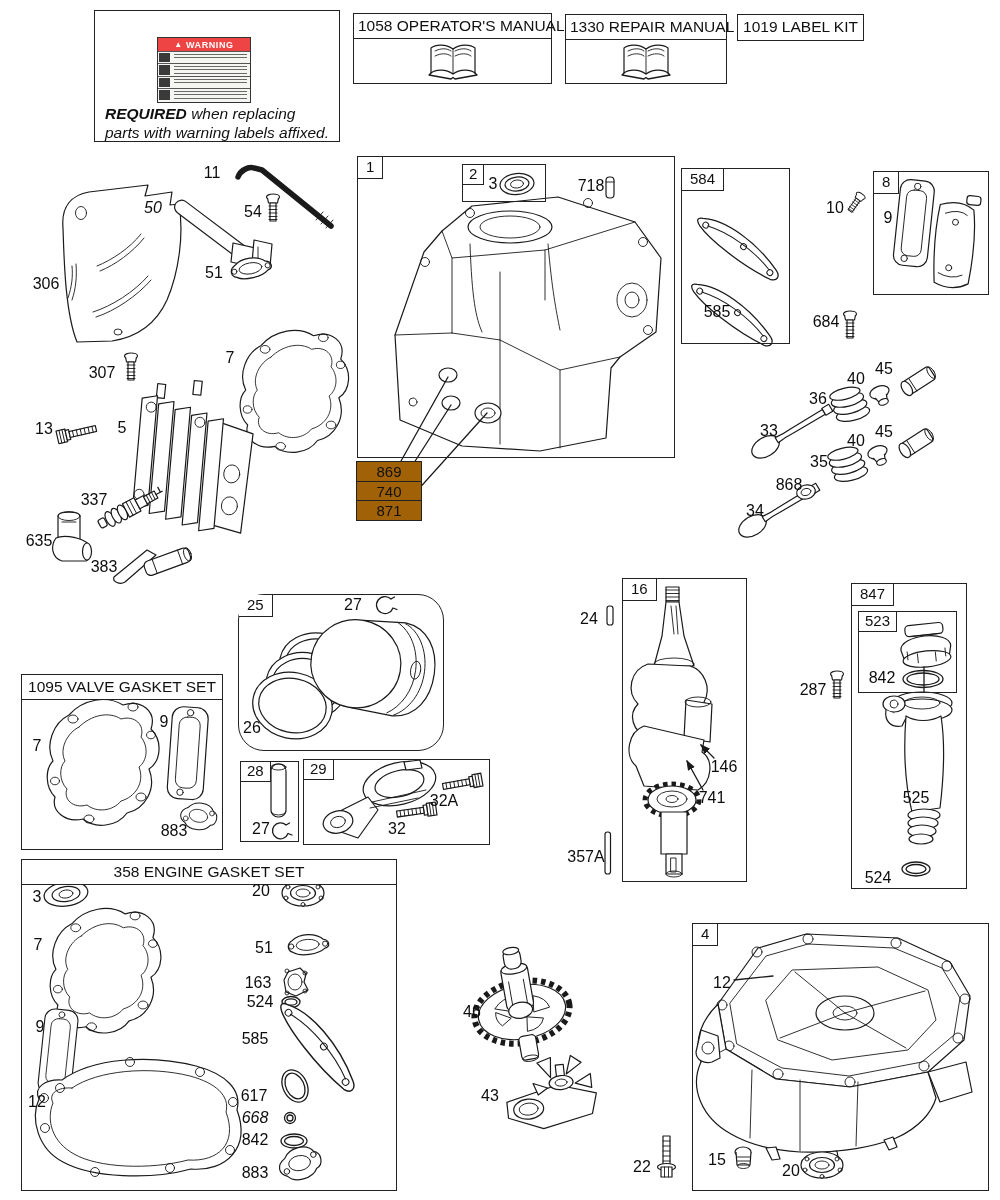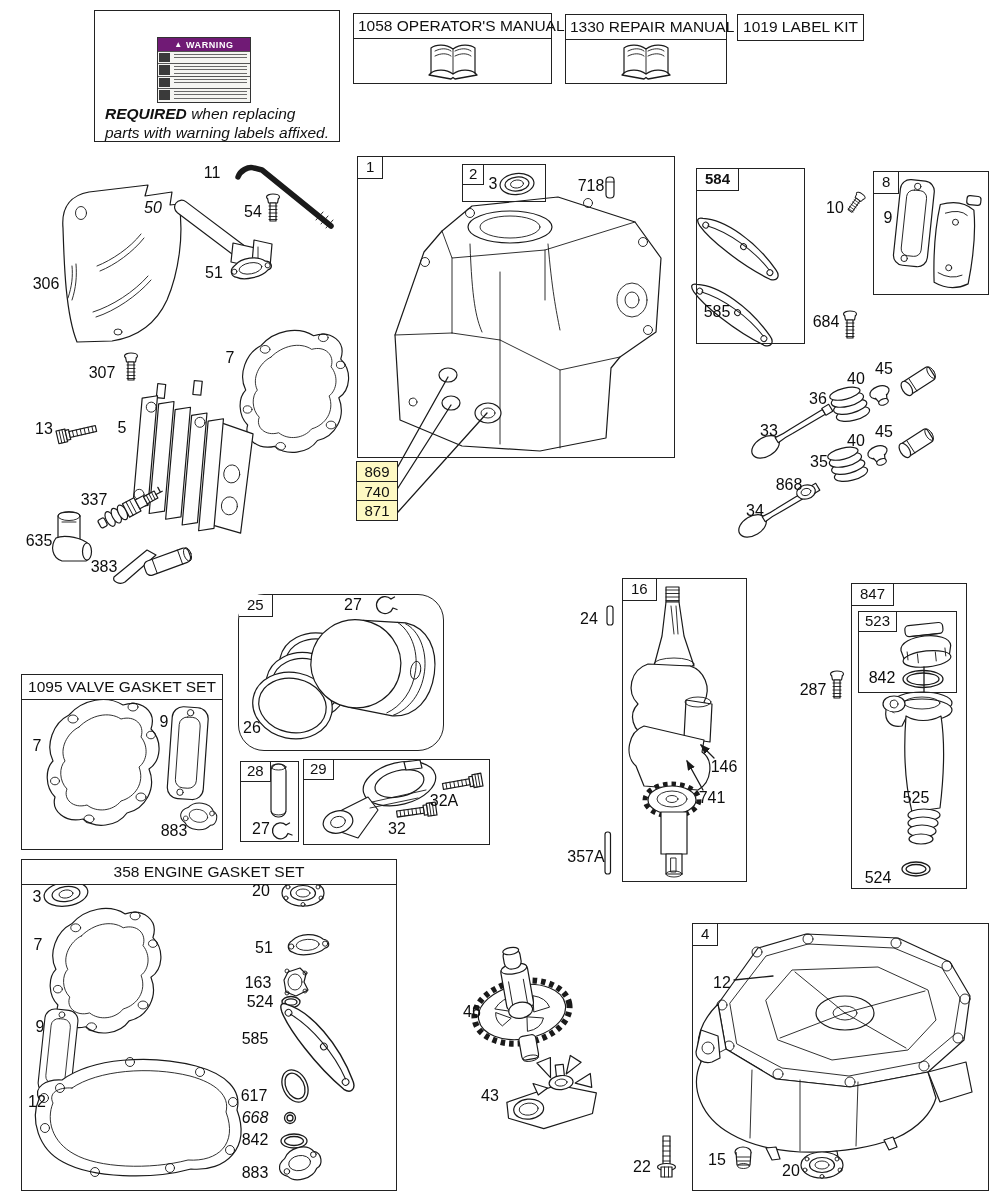--- a/index.html
+++ b/index.html
@@ -7,30 +7,30 @@
         font-family:"Liberation Sans",sans-serif;color:#111;overflow:hidden;}
   svg.art{position:absolute;left:0;top:0;}
   .f{fill:#ffffff;stroke:#1a1a1a;stroke-width:1.2;stroke-linejoin:round;}
   .s{fill:none;stroke:#1a1a1a;stroke-width:1.3;stroke-linecap:round;stroke-linejoin:round;}
   .t{fill:none;stroke:#1a1a1a;stroke-width:0.9;stroke-linecap:round;stroke-linejoin:round;}
   .co{position:absolute;transform:translate(-50%,-50%);font-size:16px;white-space:nowrap;color:#0d0d0d;}
   .gbox{position:absolute;border:1.4px solid #222;background:transparent;}
   .corner{position:absolute;left:0;top:0;border-right:1.4px solid #222;border-bottom:1.4px solid #222;
           padding:2px 8px;font-size:15px;background:#fff;line-height:1.1;}
   .refstack{position:absolute;}
-  .refbox{border:1.4px solid #222;width:40px;text-align:center;font-size:15px;background:#fef9c3;
-          padding:1px 0;margin-top:-1.4px;}
+  .refbox{border:1.4px solid #222;width:40px;text-align:center;font-size:15px;background:#a16207;
+          padding:1px 12px;margin-top:-1.4px;}
   .hbox{position:absolute;border:1.5px solid #222;background:#fff;}
   .setbox{position:absolute;border:1.5px solid #222;background:transparent;}
   .hbox-title,.set-title{border-bottom:1.5px solid #222;text-align:center;font-size:15.5px;
         padding:3px 4px;white-space:nowrap;background:#fff;}
   .noline{border-bottom:none !important;}
   .hbox-body{display:flex;align-items:center;justify-content:center;height:calc(100% - 24px);}
   .sticker{position:absolute;left:62px;top:26px;width:92px;height:64px;border:1.2px solid #333;background:#f5f5f2;}
-  .sticker-head{height:13px;background:#701a75;color:#fff;font-size:9px;font-weight:bold;
+  .sticker-head{height:13px;background:#ef4444;color:#fff;font-size:9px;font-weight:bold;
         text-align:center;letter-spacing:.6px;line-height:13px;}
   .tri{font-size:8px;vertical-align:1px;}
   .sticker-row{display:flex;height:11.4px;border-top:1px solid #555;}
   .sticker-ico{width:11px;background:#3a3a3a;margin:1px;flex:none;}
   .sticker-lines{flex:1;margin:2px 3px;background:repeating-linear-gradient(#6a6a6a 0 1px,transparent 1px 3.4px);}
   .req{position:absolute;left:10px;top:94px;width:228px;font-style:italic;font-size:15.5px;line-height:1.22;}
   .req b{font-style:italic;}
 </style>
 </head>
 <body>
@@ -592,21 +592,21 @@
 <div class="hbox" style="left:737px;top:14px;width:125px;height:25px;">
   <div class="hbox-title noline">1019 LABEL KIT</div>
 </div>
 
 <div class="gbox" style="left:357px;top:156px;width:316px;height:300px;">
   <div class="corner">1</div>
 </div>
 <div class="gbox" style="left:462px;top:164px;width:82px;height:36px;">
   <div class="corner" style="padding:1px 6px;">2</div>
 </div>
-<div class="gbox" style="left:696px;top:168px;width:107px;height:174px;font-weight:bold;">
+<div class="gbox" style="left:681px;top:168px;width:107px;height:174px;">
   <div class="corner">584</div>
 </div>
 <div class="gbox" style="left:873px;top:171px;width:114px;height:122px;">
   <div class="corner">8</div>
 </div>
 <div class="gbox" style="left:622px;top:578px;width:123px;height:302px;">
   <div class="corner">16</div>
 </div>
 <div class="gbox" style="left:851px;top:583px;width:114px;height:304px;">
   <div class="corner">847</div>

